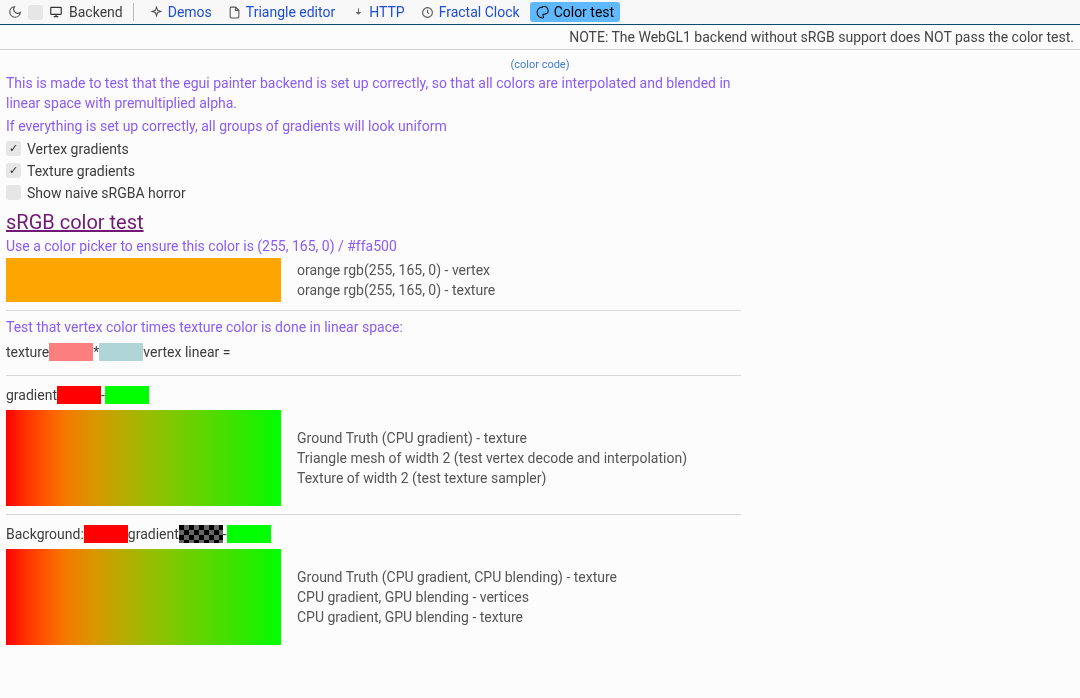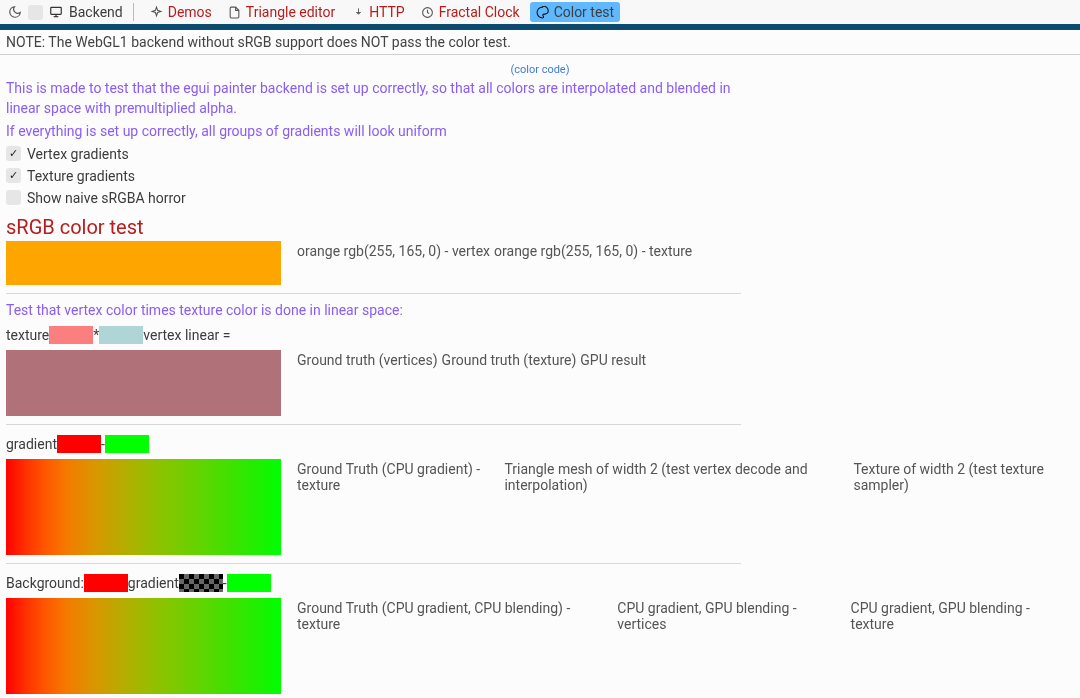--- a/index.html
+++ b/index.html
@@ -8,21 +8,21 @@
       font-size: 14px;
       color: #3c3c3c;
       background: #fcfcfc;
       width: 1080px;
     }
     .toolbar {
       display: flex;
       align-items: center;
       gap: 4px;
       padding: 2px 6px;
-      border-bottom: 6px solid #0c4a6e;
+      border-bottom: 1px solid #0c4a6e;
       background: #f8f8f8;
     }
     .toolbar-icon {
       display: inline-flex;
       align-items: center;
       justify-content: center;
       width: 18px;
       height: 18px;
       color: #555;
       padding: 2px;
@@ -33,37 +33,38 @@
       background: #bbb;
       margin: 0 6px;
     }
     .toolbar-item {
       display: inline-flex;
       align-items: center;
       gap: 4px;
       padding: 2px 6px;
       border-radius: 3px;
       cursor: pointer;
-      color: #b91c1c;
+      color: #1d4ed8;
     }
     .toolbar-item .ic {
       width: 14px;
       height: 14px;
       display: inline-flex;
       align-items: center;
       justify-content: center;
     }
     .toolbar-item.active {
       background: #60b8ff;
-      color: #404040;
+      color: #000000;
     }
     .note-bar {
       padding: 4px 6px;
       border-bottom: 1px solid #d0d0d0;
       color: #444;
+      text-align: right;
     }
     .content {
       padding: 6px 6px 20px 6px;
     }
     .source-link {
       text-align: center;
       color: #3f7dd6;
       font-size: 11px;
       padding: 2px 0;
     }
@@ -85,22 +86,23 @@
       background: #e6e6e6;
       display: inline-flex;
       align-items: center;
       justify-content: center;
       font-size: 11px;
       color: #222;
     }
     .h2 {
       font-size: 20px;
       font-weight: 400;
-      color: #b91c1c;
+      color: #701a75;
       margin: 6px 0 2px 0;
+      text-decoration: underline;
     }
     .swatch-big {
       width: 275px;
       height: 22px;
     }
     .swatch-label { color: #555; }
     .hr { border-top: 1px solid #d8d8d8; margin: 8px 0 6px 0; width: 735px; }
     .mini-row {
       display: flex;
       align-items: center;
@@ -128,21 +130,21 @@
       background:
         repeating-conic-gradient(#666 0% 25%, #000 0% 50%) 0 0 / 10px 10px;
     }
     .block {
       display: flex;
       gap: 16px;
     }
     .block-left { width: 275px; }
     .block-right {
       display: flex;
-      flex-direction: row;
+      flex-direction: column;
       gap: 4px;
       justify-content: center;
       padding: 2px 0;
     }
   </style>
 </head>
 <body>
 
 <div class="toolbar">
   <span class="toolbar-icon">
@@ -228,20 +230,21 @@
   <div class="checkbox-row">
     <span class="checkbox">✓</span>
     <span>Texture gradients</span>
   </div>
   <div class="checkbox-row">
     <span class="checkbox"></span>
     <span>Show naive sRGBA horror</span>
   </div>
 
   <div class="h2">sRGB color test</div>
+  <div class="para">Use a color picker to ensure this color is (255, 165, 0) / #ffa500</div>
 
   <div class="block">
     <div class="block-left">
       <div class="swatch-big" style="background:#ffa500"></div>
       <div class="swatch-big" style="background:#ffa500"></div>
     </div>
     <div class="block-right">
       <div class="swatch-label">orange rgb(255, 165, 0) - vertex</div>
       <div class="swatch-label">orange rgb(255, 165, 0) - texture</div>
     </div>
@@ -251,32 +254,20 @@
 
   <div class="para">Test that vertex color times texture color is done in linear space:</div>
   <div class="mini-row">
     <span>texture</span>
     <span class="mini-swatch" style="background:#fc7f7f"></span>
     <span>*</span>
     <span class="mini-swatch" style="background:#b0d5d7"></span>
     <span>vertex linear =</span>
   </div>
 
-  <div class="block">
-    <div class="block-left">
-      <div class="swatch-big" style="background:#b07178"></div>
-      <div class="swatch-big" style="background:#b07178"></div>
-      <div class="swatch-big" style="background:#b07178"></div>
-    </div>
-    <div class="block-right">
-      <div class="swatch-label">Ground truth (vertices)</div>
-      <div class="swatch-label">Ground truth (texture)</div>
-      <div class="swatch-label">GPU result</div>
-    </div>
-  </div>
 
   <div class="hr"></div>
 
   <div class="mini-row">
     <span>gradient</span>
     <span class="mini-swatch" style="background:#ff0000"></span>
     <span>-</span>
     <span class="mini-swatch" style="background:#00ff00"></span>
   </div>
 

